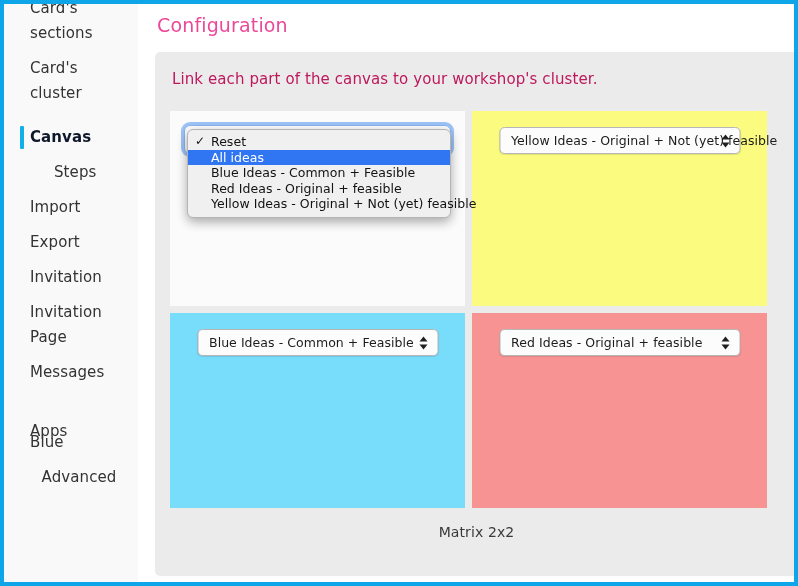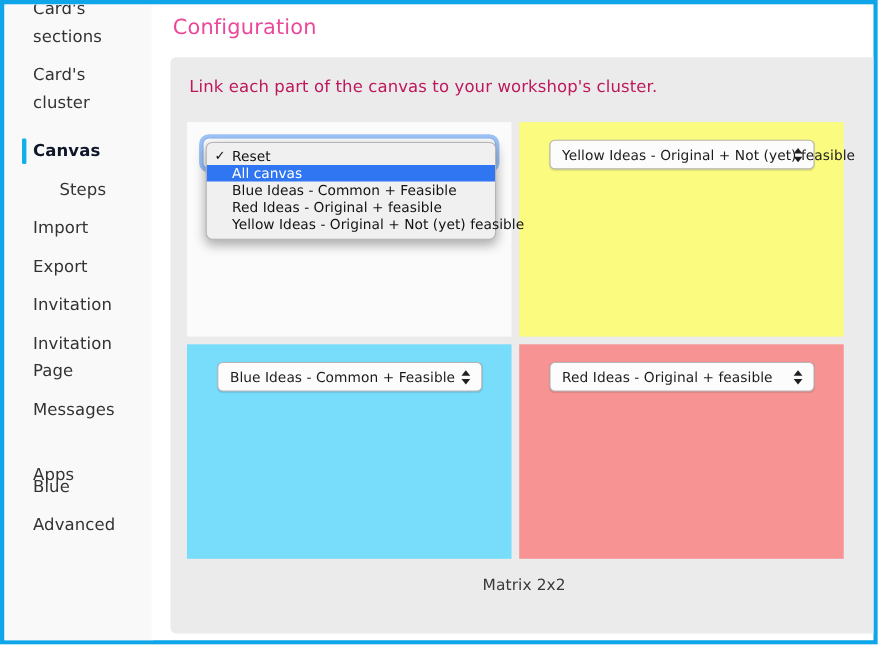--- a/index.html
+++ b/index.html
@@ -279,21 +279,21 @@
     </div>
 
     <div class="nav-item" style="position:absolute; left:0; top:391px; width:134px;margin-top:24px;">
       <span>Apps</span>
     </div>
 
     <div class="nav-item" style="position:absolute; left:0; top:426px; width:134px;">
       <span>Blue</span>
     </div>
 
-    <div class="nav-item" style="position:absolute; left:0; top:461px; width:134px;">
+    <div class="nav-item" style="position:absolute; left:0; top:461px; width:134px;text-align:center;">
       <span>Advanced</span>
     </div>
 
   </nav>
 
   <div id="side-divider"></div>
 
   <section id="main">
 
     <h1 id="page-title">Configuration</h1>
@@ -309,21 +309,21 @@
           <div id="focus-select"></div>
 
           <div id="dropdown">
 
             <div class="dd-item">
               <span class="check">✓</span>
               <span>Reset</span>
             </div>
 
             <div class="dd-item sel">
-              <span>All canvas</span>
+              <span>All ideas</span>
             </div>
 
             <div class="dd-item">
               <span>Blue Ideas - Common + Feasible</span>
             </div>
 
             <div class="dd-item">
               <span>Red Ideas - Original + feasible</span>
             </div>
 

